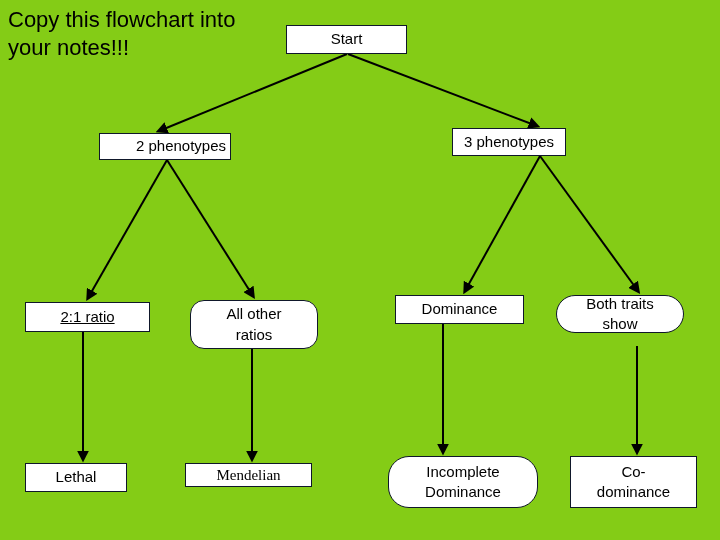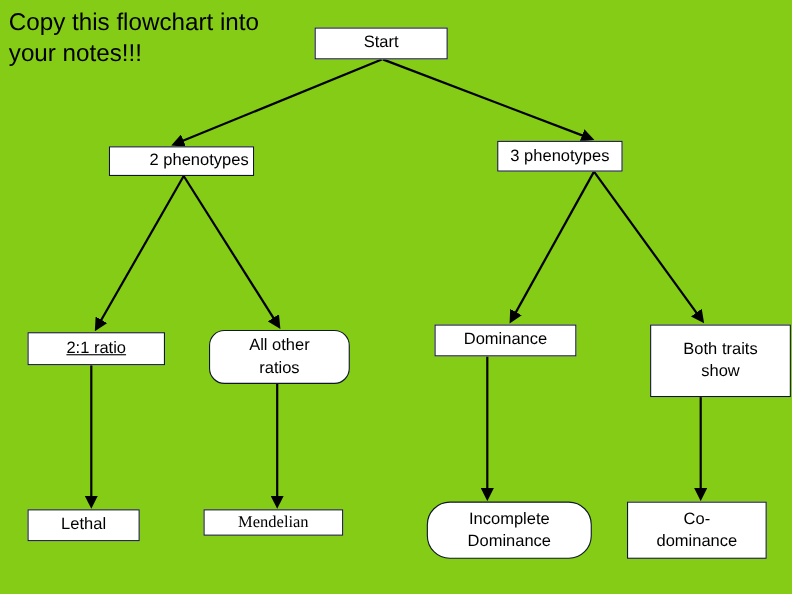--- a/index.html
+++ b/index.html
@@ -46,21 +46,21 @@
     width: 720px;
     height: 540px;
   }
   
   .n-start                { left: 286px; top: 25px;  width: 121px; height: 29px; }
   .n-two-phenotypes      { left: 99px;  top: 133px; width: 132px; height: 27px; padding-left: 32px; }
   .n-three-phenotypes    { left: 452px; top: 128px; width: 114px; height: 28px; }
   .n-ratio-2-1           { left: 25px;  top: 302px; width: 125px; height: 30px; text-decoration: underline; }
   .n-all-other-ratios    { left: 190px; top: 300px; width: 128px; height: 49px; border-radius: 14px; }
   .n-blending            { left: 395px; top: 295px; width: 129px; height: 29px; }
-  .n-both-traits-show    { left: 591px; top: 295px; width: 128px; height: 66px; }
+  .n-both-traits-show    { left: 556px; top: 295px; width: 128px; height: 38px; border-radius: 24px; }
   .n-lethal              { left: 25px;  top: 463px; width: 102px; height: 29px; }
   .n-mendelian           { left: 185px; top: 463px; width: 127px; height: 24px; font-family: Liberation Serif, serif; }
   .n-incomplete-dominance{ left: 388px; top: 456px; width: 150px; height: 52px; border-radius: 21px; }
   .n-co-dominance        { left: 570px; top: 456px; width: 127px; height: 52px; }
 </style>
 </head>
 <body>
 
 <div id="slide">
 

